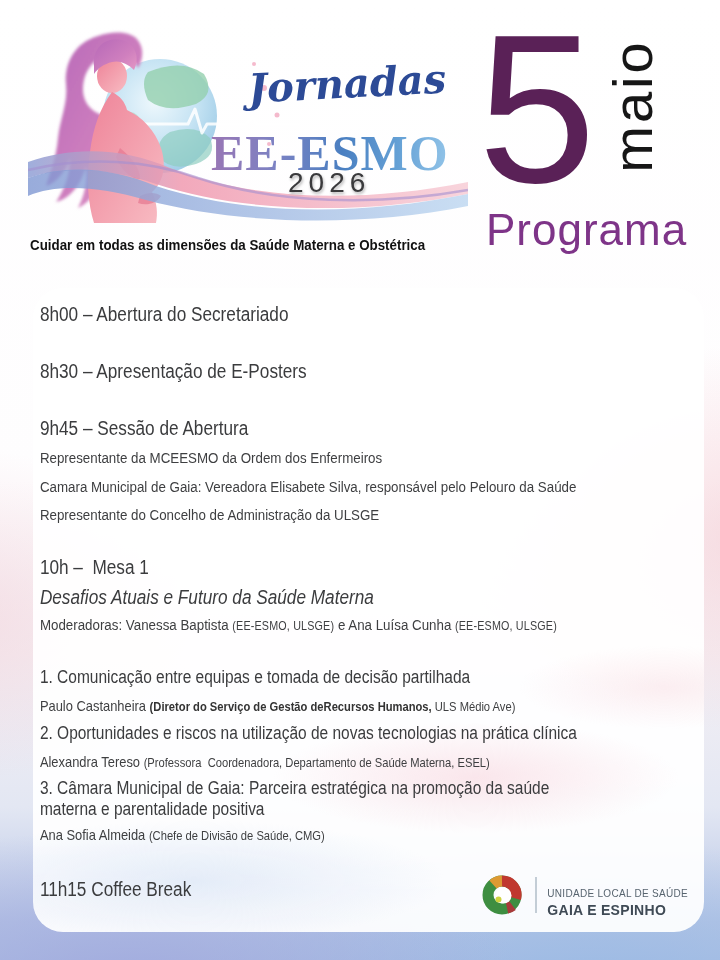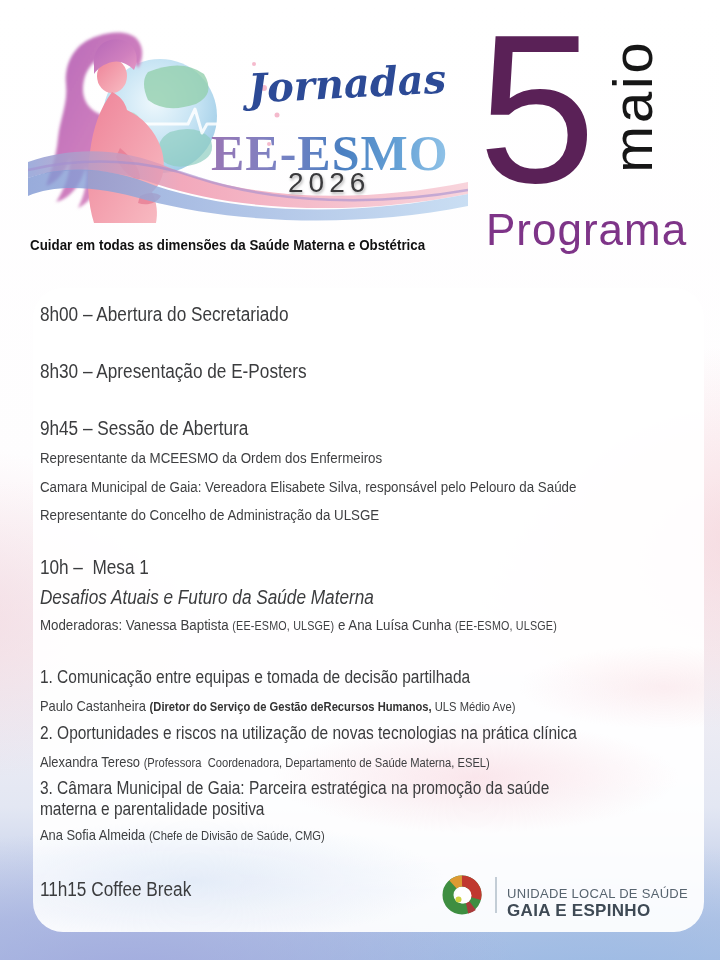--- a/index.html
+++ b/index.html
@@ -70,22 +70,22 @@
   .role-b{font-size:13px;font-weight:700;color:#333;}
   .w-limit{max-width:600px;}
   .mt34{margin-top:34px!important;}.mt31{margin-top:31px!important;}
   .mt32{margin-top:32px!important;}.mt30{margin-top:30px!important;}
   .mt8{margin-top:8px!important;}.mt7{margin-top:7px!important;}
   .mt6{margin-top:6px!important;}.mt5{margin-top:5px!important;}
 
   
   .uls{position:absolute;right:16px;bottom:12px;z-index:2;display:flex;align-items:center;gap:10px;}
   .uls-divider{width:2px;height:36px;background:#c3cdd6;}
-  .uls-line1{font-size:13px;color:#57646f;letter-spacing:.3px;line-height:15px;margin-top:16px;}
-  .uls-line2{font-size:17px;font-weight:700;color:#3f4a55;letter-spacing:.3px;line-height:19px;}
+  .uls-line1{font-size:10px;color:#57646f;letter-spacing:.3px;line-height:15px;margin-top:16px;}
+  .uls-line2{font-size:14px;font-weight:700;color:#3f4a55;letter-spacing:.3px;line-height:19px;}
 </style>
 </head>
 <body>
 
 <div class="page">
 
   <svg class="logo-illu" viewBox="0 0 440 210">
     <defs>
       <radialGradient id="globeG" cx="45%" cy="38%" r="70%">
         <stop offset="0%" stop-color="#ecf7fc"></stop>

